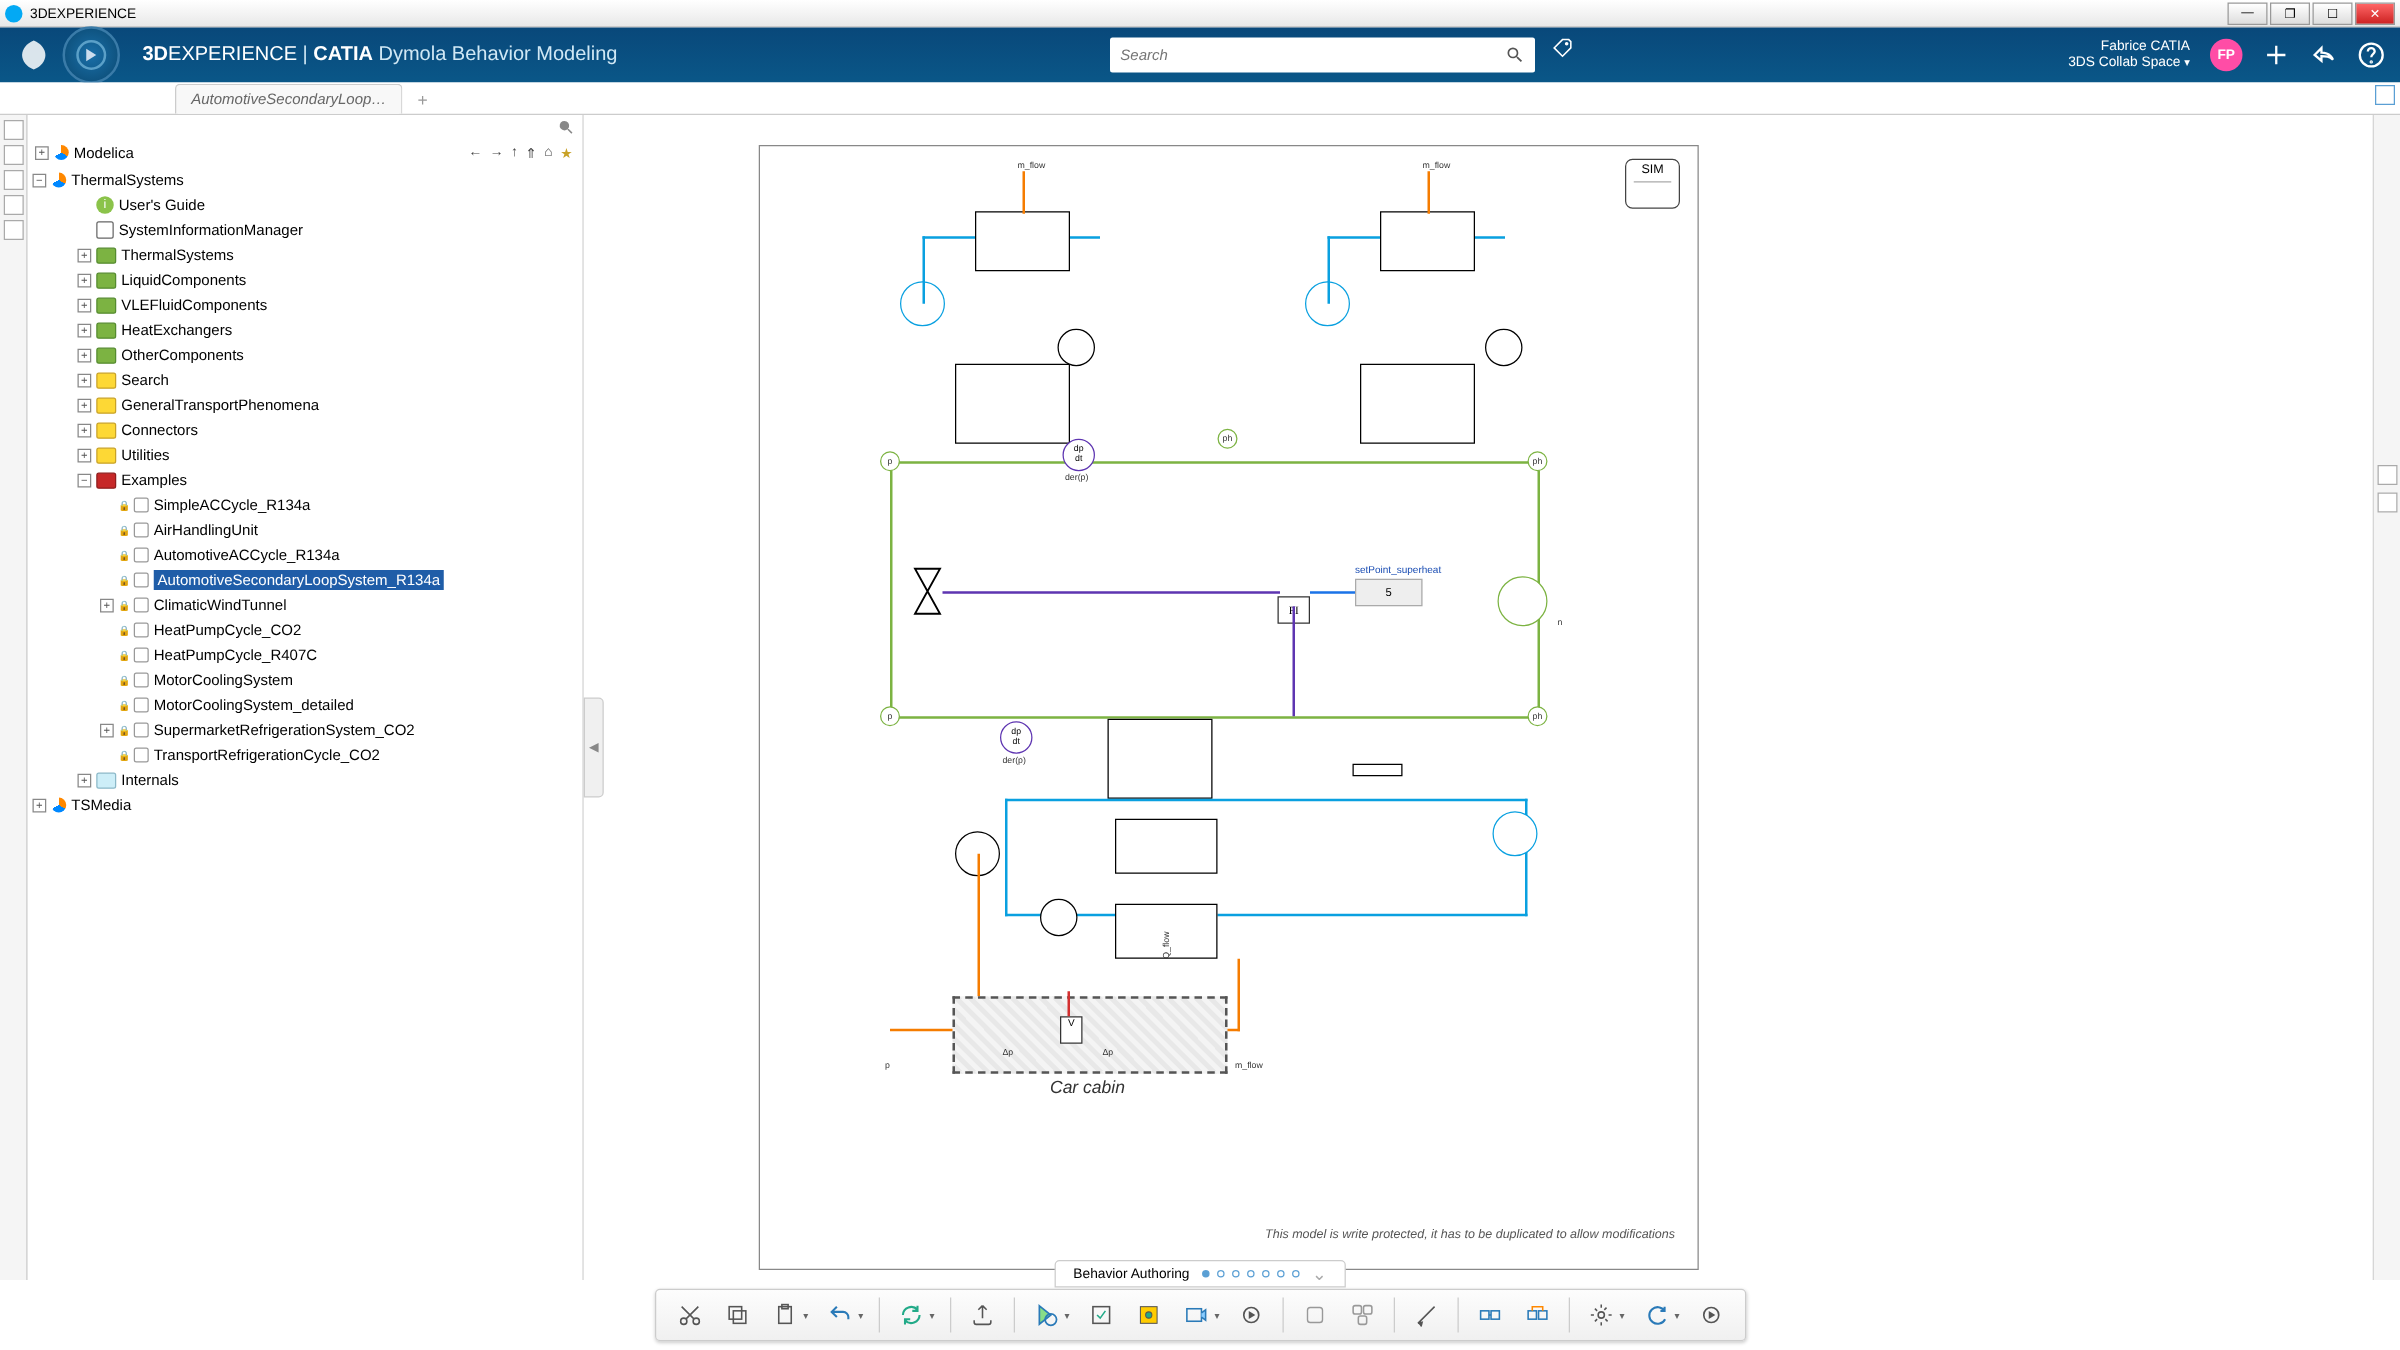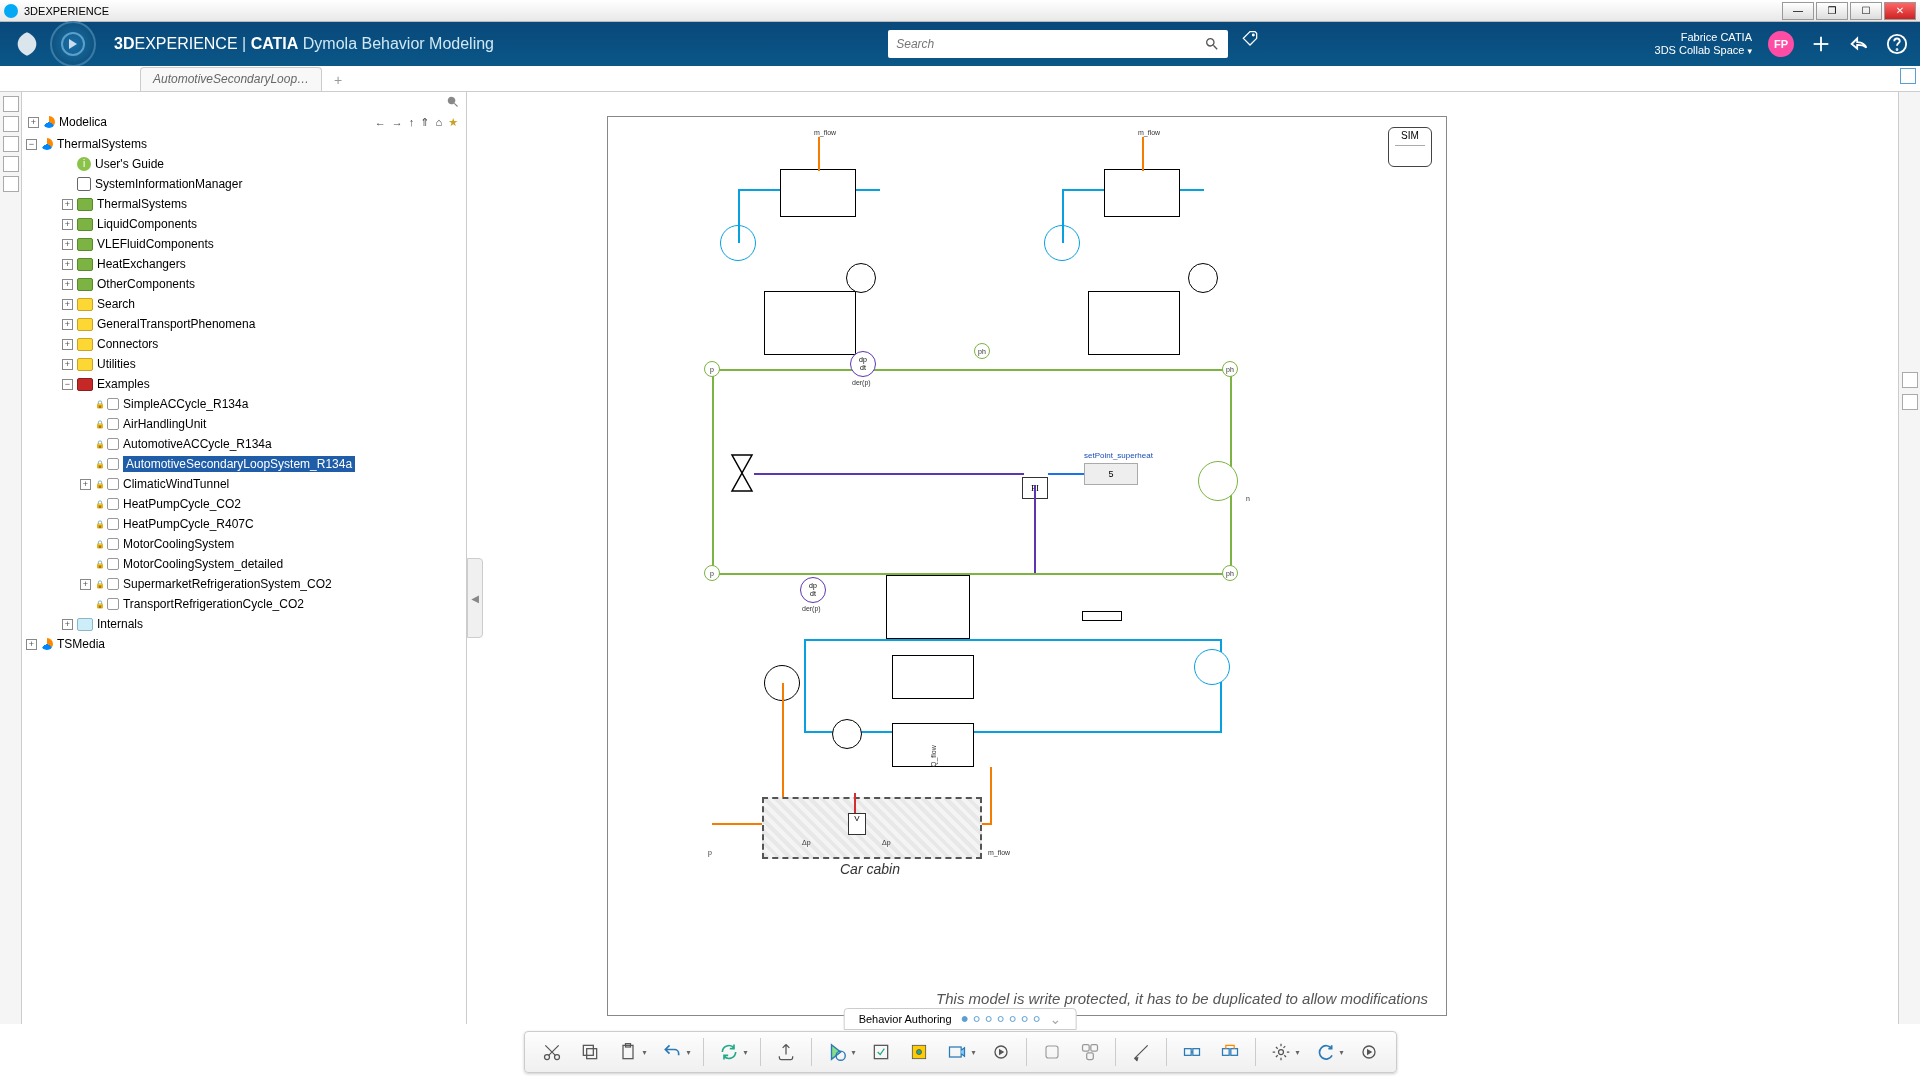--- a/index.html
+++ b/index.html
@@ -67,24 +67,24 @@
 .pkg-ico.info { width:14px;height:14px; border-radius:50%; background:#8bc34a; color:#fff; font-size:10px; text-align:center; line-height:14px;}
 .pkg-ico.info::after{content:"i";}
 .pkg-ico.conn { width:14px;height:14px; background:#fff; border:1px solid #666;}
 .tree-label { cursor: default; }
 .tree-label.selected { background: #1f5da8; color: #fff; padding: 1px 3px; }
 .lock-badge { font-size: 8px; color:#888; margin-right:2px;}
 .collapse-tab { width: 16px; height: 80px; background:#f0f0f0; border:1px solid #ccc; position:absolute; left:0; top:50%; display:flex;align-items:center;justify-content:center; border-radius:0 4px 4px 0; font-size:10px; color:#888;}
 
 
 .canvas-area { flex: 1; position: relative; background: #fff; }
-.canvas-frame { position: absolute; left: 140px; top: 24px; width: 840px; height: 900px; border: 1px solid #888; background: #fff; }
+.canvas-frame { position: absolute; left: 140px; top: 24px; width: 752px; height: 900px; border: 1px solid #888; background: #fff; }
 .diagram { position: absolute; inset: 6px; }
 .sim-box { position:absolute; top:4px; right:8px; width:44px; height:40px; border:1px solid #444; border-radius:6px; font-size:10px; text-align:center; padding-top:2px;}
-.footer-note { position:absolute; bottom:2px; right:12px; font-size:15px; color:#555; font-style:italic;}
+.footer-note { position:absolute; bottom:16px; right:12px; font-size:10px; color:#555; font-style:italic;}
 
 
 .hx { position:absolute; border:1px solid #000; background:#fff; }
 .pump { position:absolute; border:1.5px solid #09a0e0; border-radius:50%; background:#fff;}
 .pump.black { border-color:#000;}
 .wire { position:absolute; background:#09a0e0; }
 .wire.green { background:#7cb342; }
 .wire.orange { background:#f57c00; }
 .wire.blue { background:#1a73e8; }
 .wire.purple { background:#5e35b1;}

